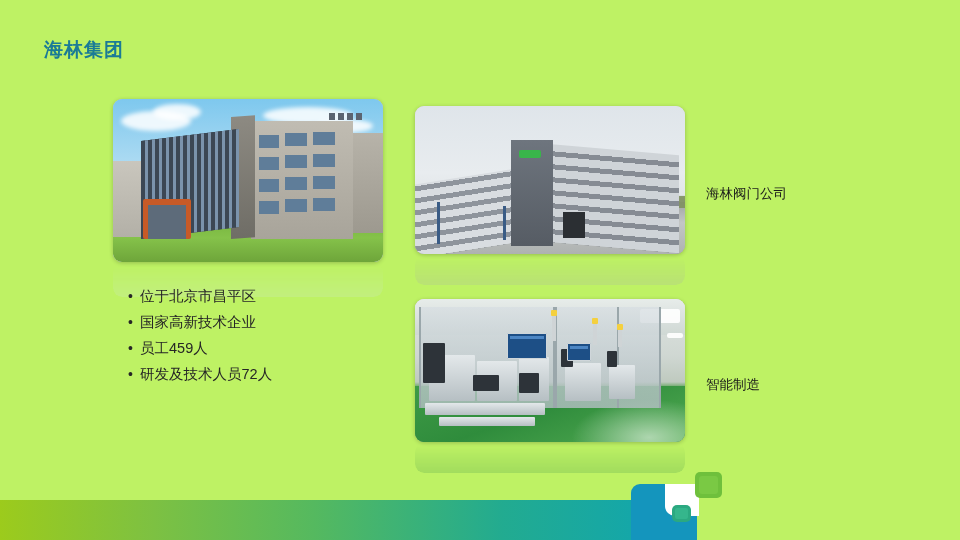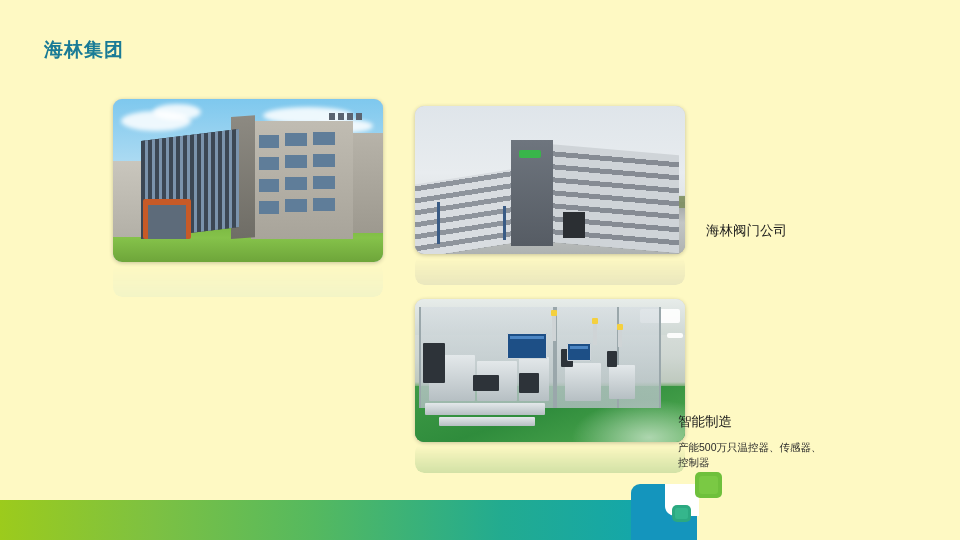--- a/index.html
+++ b/index.html
@@ -10,21 +10,21 @@
   body {
     width: 960px;
     height: 540px;
     position: relative;
     overflow: hidden;
     font-family: "Liberation Sans", "DejaVu Sans", sans-serif;
   }
   .slide {
     position: absolute;
     inset: 0;
-    background: #fef9c3;
+    background: #bef264;
   }
 
   
   .slide-title {
     position: absolute;
     left: 44px;
     top: 40px;
     font-size: 19px;
     font-weight: bold;
     color: #1a7b96;
@@ -195,21 +195,20 @@
     color: #262626;
   }
 
   .caption { position: absolute; }
   .caption-title {
     font-size: 13.5px;
     color: #1a1a1a;
     line-height: 18px;
     margin-bottom: 9px;
     white-space: nowrap;
-    margin-top: 37px;
   }
   .caption-sub {
     font-size: 10.5px;
     color: #2b2b2b;
     line-height: 15px;
     width: 150px;
   }
 
   
   .bottom-bar {
@@ -360,28 +359,33 @@
       <div class="beacon" style="left:178px; top:24px; height:22px;"></div>
       <div class="beacon" style="left:203px; top:30px; height:18px;"></div>
       <div class="mach" style="left:10px;  top:104px; width:120px; height:12px;"></div>
       <div class="mach" style="left:24px;  top:118px; width:96px;  height:9px;"></div>
     </div>
   </div>
   <div class="photo-reflection" style="left:415px; top:443px; width:270px; height:30px;">
     <div class="sc-fab" style="height:143px; top:-113px;"></div>
   </div>
 
+  <ul class="bullets">
+    <li>位于北京市昌平区</li>
+    <li>国家高新技术企业</li>
+    <li>员工459人</li>
+    <li>研发及技术人员72人</li>
+  </ul>
 
   <div class="caption" style="left:706px; top:185px;">
     <div class="caption-title">海林阀门公司</div>
   </div>
 
-  <div class="caption" style="left:678px; top:376px;">
+  <div class="caption" style="left:706px; top:376px;">
     <div class="caption-title">智能制造</div>
-    <div class="caption-sub">产能500万只温控器、传感器、控制器</div>
   </div>
 
   <div class="bottom-bar"></div>
   <div class="bottom-riser"></div>
   <div class="bottom-notch"></div>
   <div class="deco-sq deco-green"></div>
   <div class="deco-sq deco-teal"></div>
 
 </div>
 

